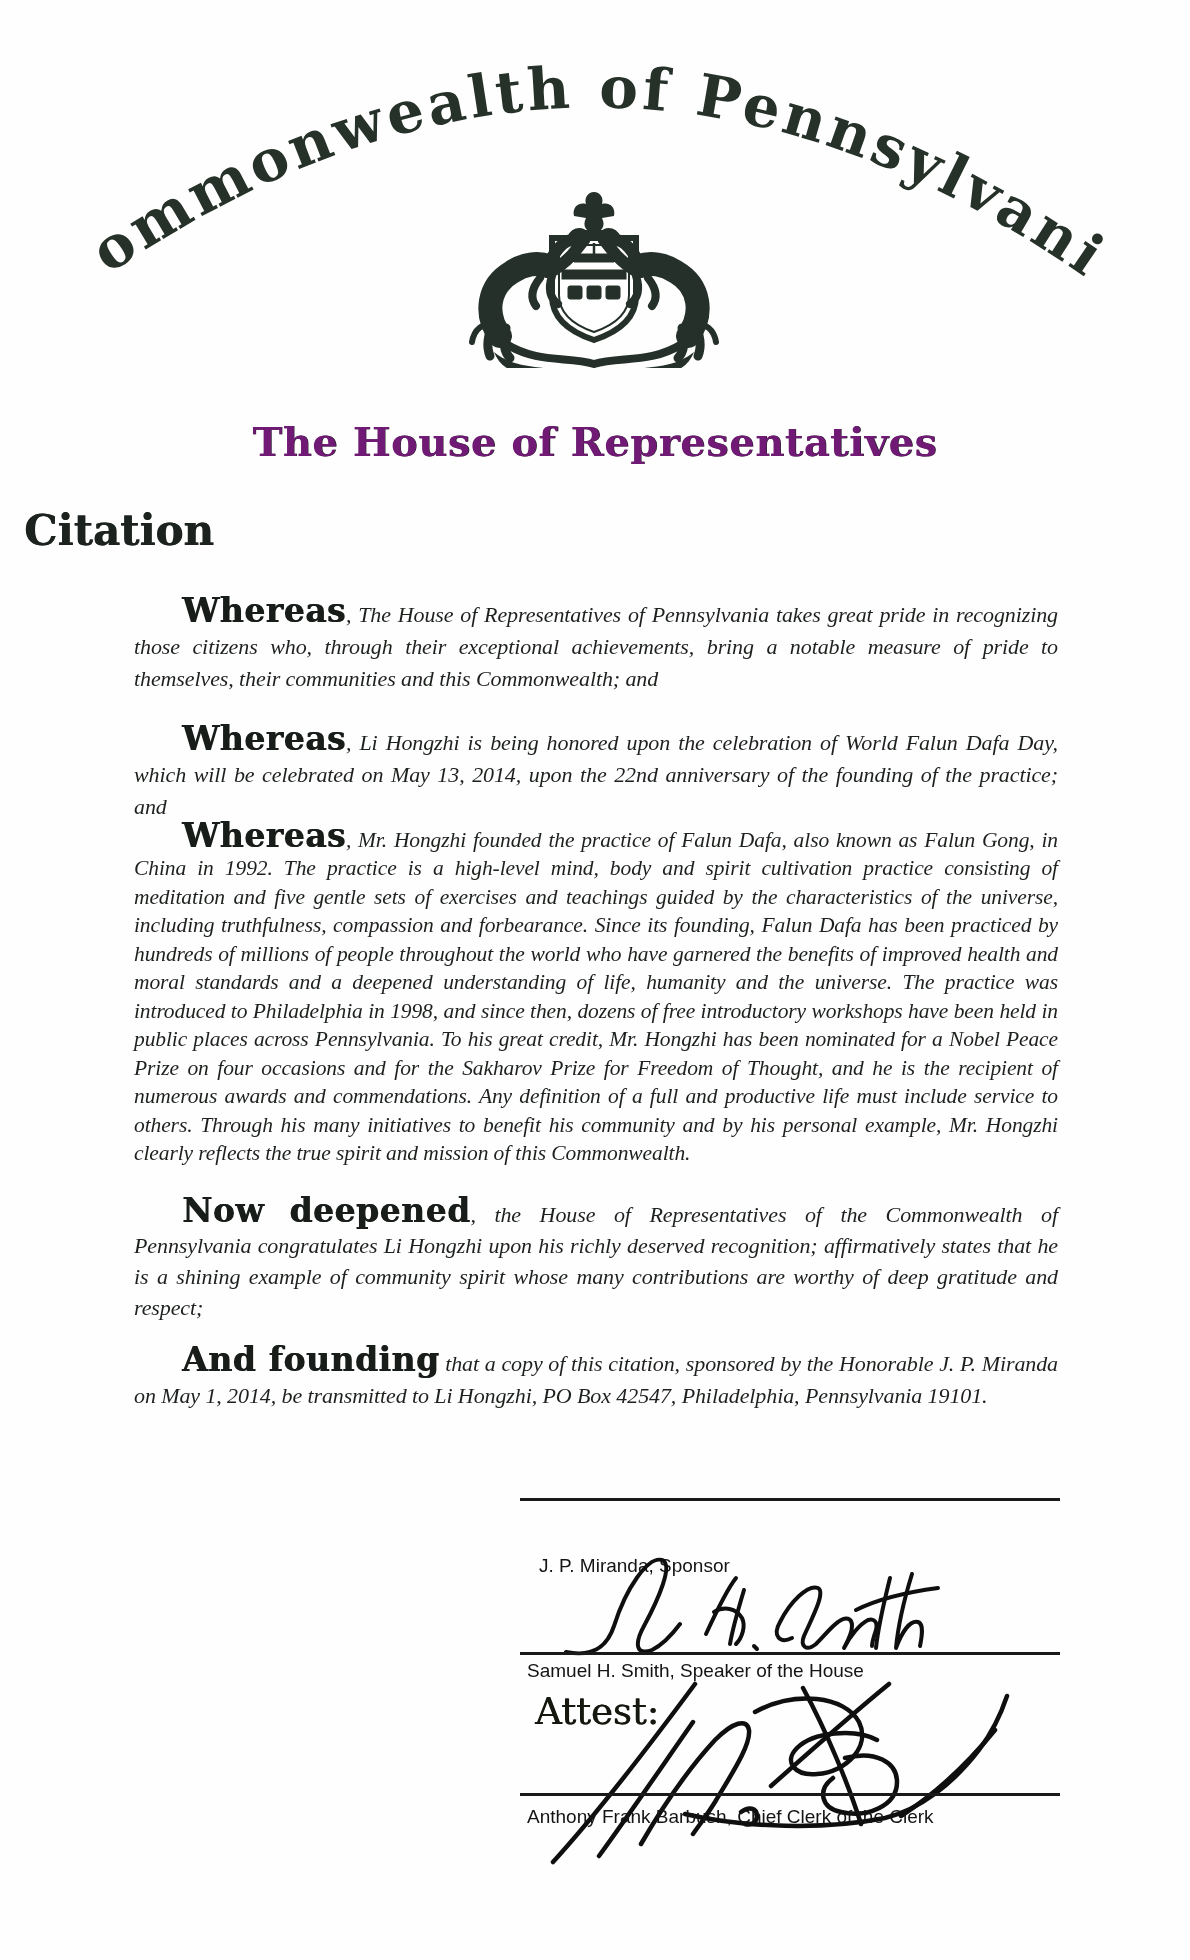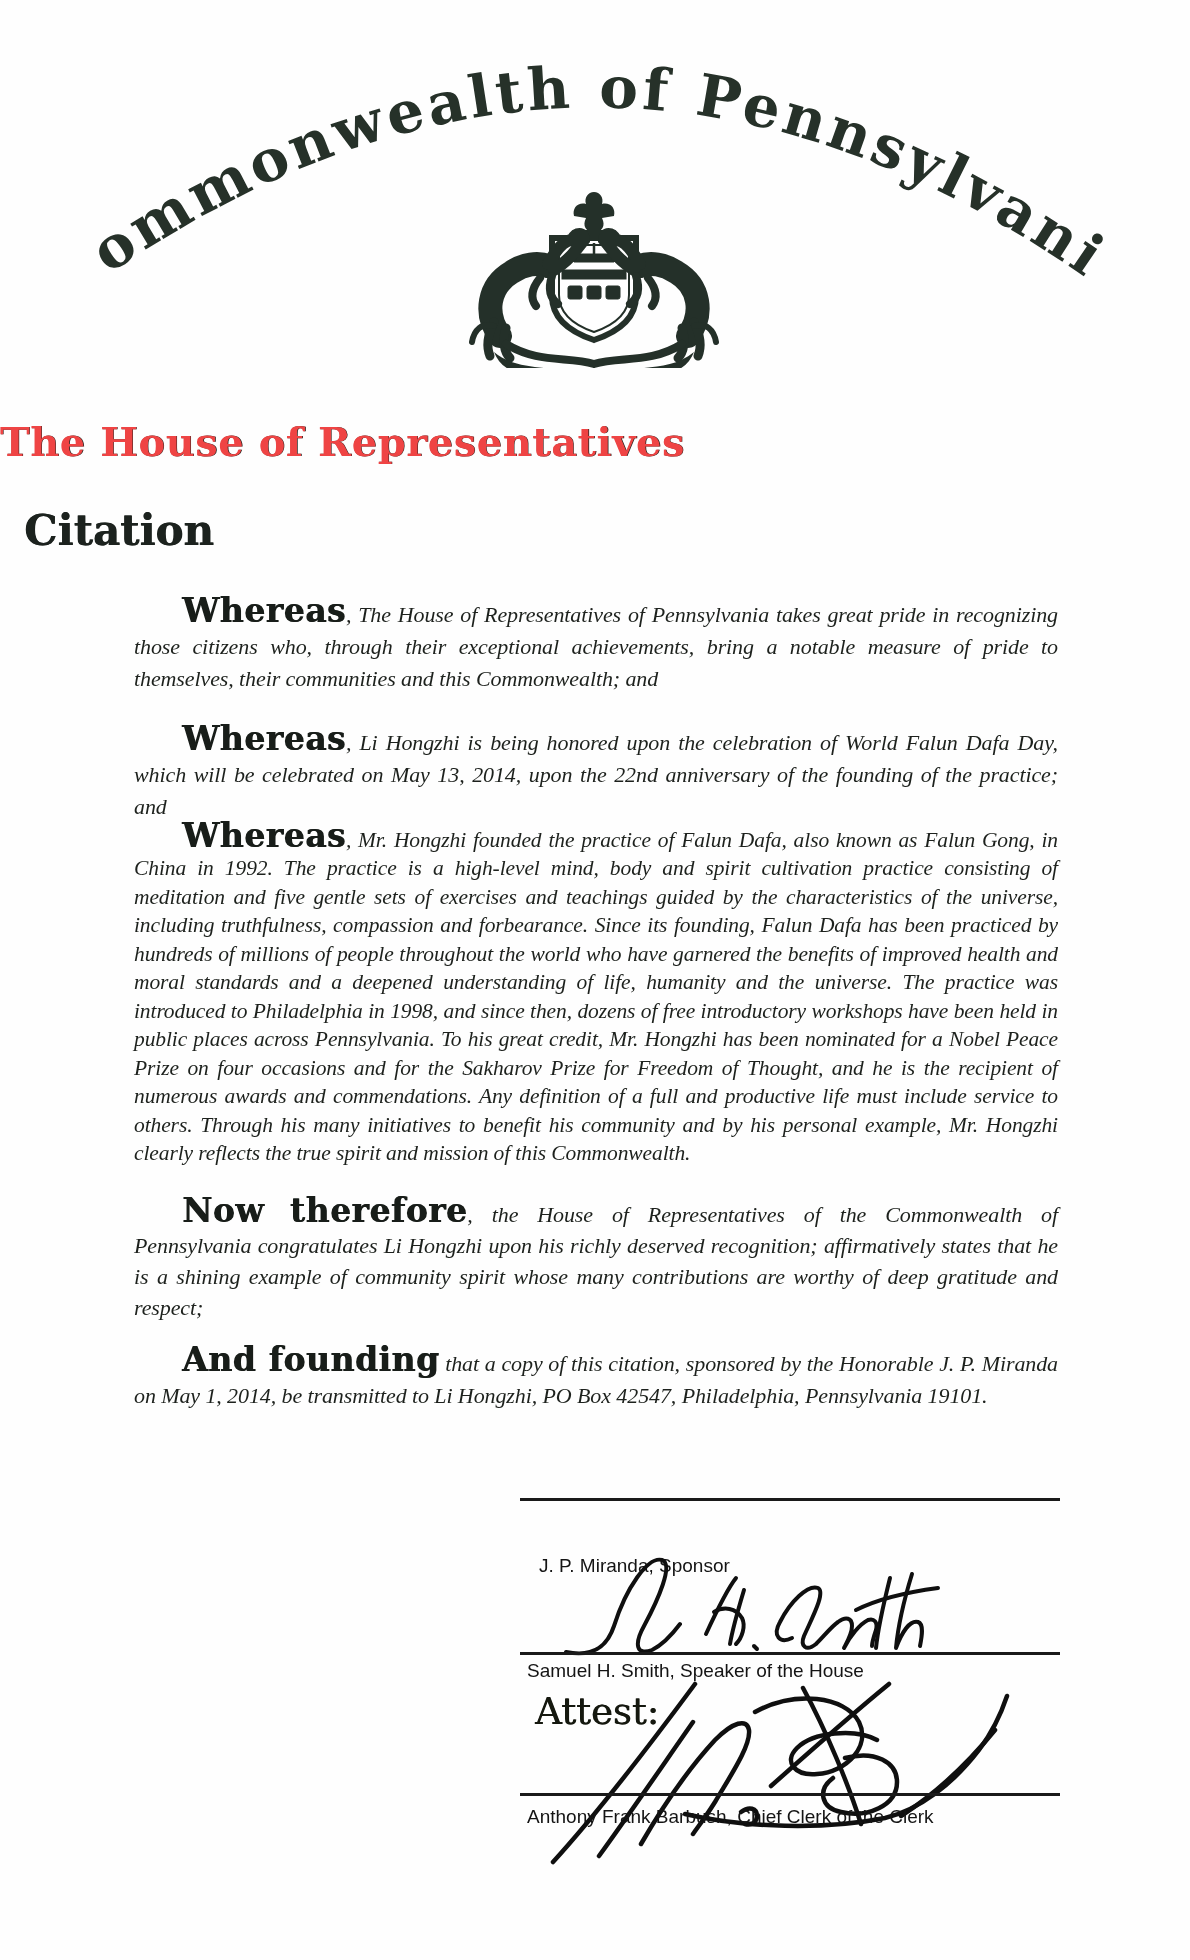--- a/index.html
+++ b/index.html
@@ -7,23 +7,23 @@
     position:relative;
     width:1190px;height:1960px;
     background:#fefefe;
     overflow:hidden;
     font-family:"Liberation Serif",serif;
   }
   .arch-svg{position:absolute;left:50px;top:35px;width:1090px;height:280px;}
   .crest-svg{position:absolute;left:448px;top:186px;width:292px;height:182px;}
   .house-title{
     position:absolute;left:0;top:418px;width:1190px;
-    text-align:left;
+    text-align:center;
     font-family:"DejaVu Serif",serif;font-weight:bold;
-    font-size:40px;color:#ef4444;
+    font-size:40px;color:#701a75;
     text-shadow:0.6px 0 0 #1c221e;
     letter-spacing:0.5px;
   }
   .citation-title{
     position:absolute;left:0;top:506px;width:1190px;
     font-family:"DejaVu Serif",serif;font-weight:bold;
     font-size:42px;color:#1c221e;
     text-shadow:0.6px 0 0 #1c221e;
     padding-left:24px;
   }
@@ -131,21 +131,21 @@
 
   <div class="house-title">The House of Representatives</div>
   <div class="citation-title">Citation</div>
 
   <p class="para p1"><span class="lead">Whereas</span><span>, The House of Representatives of Pennsylvania takes great pride in recognizing those citizens who, through their exceptional achievements, bring a notable measure of pride to themselves, their communities and this Commonwealth; and</span></p>
 
   <p class="para p2"><span class="lead">Whereas</span><span>, Li Hongzhi is being honored upon the celebration of World Falun Dafa Day, which will be celebrated on May 13, 2014, upon the 22nd anniversary of the founding of the practice; and</span></p>
 
   <p class="para p3"><span class="lead">Whereas</span><span>, Mr. Hongzhi founded the practice of Falun Dafa, also known as Falun Gong, in China in 1992. The practice is a high-level mind, body and spirit cultivation practice consisting of meditation and five gentle sets of exercises and teachings guided by the characteristics of the universe, including truthfulness, compassion and forbearance. Since its founding, Falun Dafa has been practiced by hundreds of millions of people throughout the world who have garnered the benefits of improved health and moral standards and a deepened understanding of life, humanity and the universe. The practice was introduced to Philadelphia in 1998, and since then, dozens of free introductory workshops have been held in public places across Pennsylvania. To his great credit, Mr. Hongzhi has been nominated for a Nobel Peace Prize on four occasions and for the Sakharov Prize for Freedom of Thought, and he is the recipient of numerous awards and commendations. Any definition of a full and productive life must include service to others. Through his many initiatives to benefit his community and by his personal example, Mr. Hongzhi clearly reflects the true spirit and mission of this Commonwealth.</span></p>
 
-  <p class="para p4"><span class="lead">Now therefore</span><span>, the House of Representatives of the Commonwealth of Pennsylvania congratulates Li Hongzhi upon his richly deserved recognition; affirmatively states that he is a shining example of community spirit whose many contributions are worthy of deep gratitude and respect;</span></p>
+  <p class="para p4"><span class="lead">Now deepened</span><span>, the House of Representatives of the Commonwealth of Pennsylvania congratulates Li Hongzhi upon his richly deserved recognition; affirmatively states that he is a shining example of community spirit whose many contributions are worthy of deep gratitude and respect;</span></p>
 
   <p class="para p5"><span class="lead">And founding</span><span> that a copy of this citation, sponsored by the Honorable J. P. Miranda on May 1, 2014, be transmitted to Li Hongzhi, PO Box 42547, Philadelphia, Pennsylvania 19101.</span></p>
 
   <div class="sig-rule rule1"></div>
   <div class="sig-label sponsor-label">J. P. Miranda, Sponsor</div>
 
   <svg class="smith-sig" viewBox="0 0 410 112" aria-hidden="true">
     <g class="sig-stroke" fill="none" stroke="#0f0f0f" stroke-width="4" stroke-linecap="round" stroke-linejoin="round">
       <path d="M10,104 C40,110 52,96 58,78 C70,40 92,8 106,12 C118,16 102,52 88,78 C78,96 80,108 96,102 C108,96 118,84 124,76"></path>
       <path d="M150,86 C162,60 172,40 180,30"></path>

